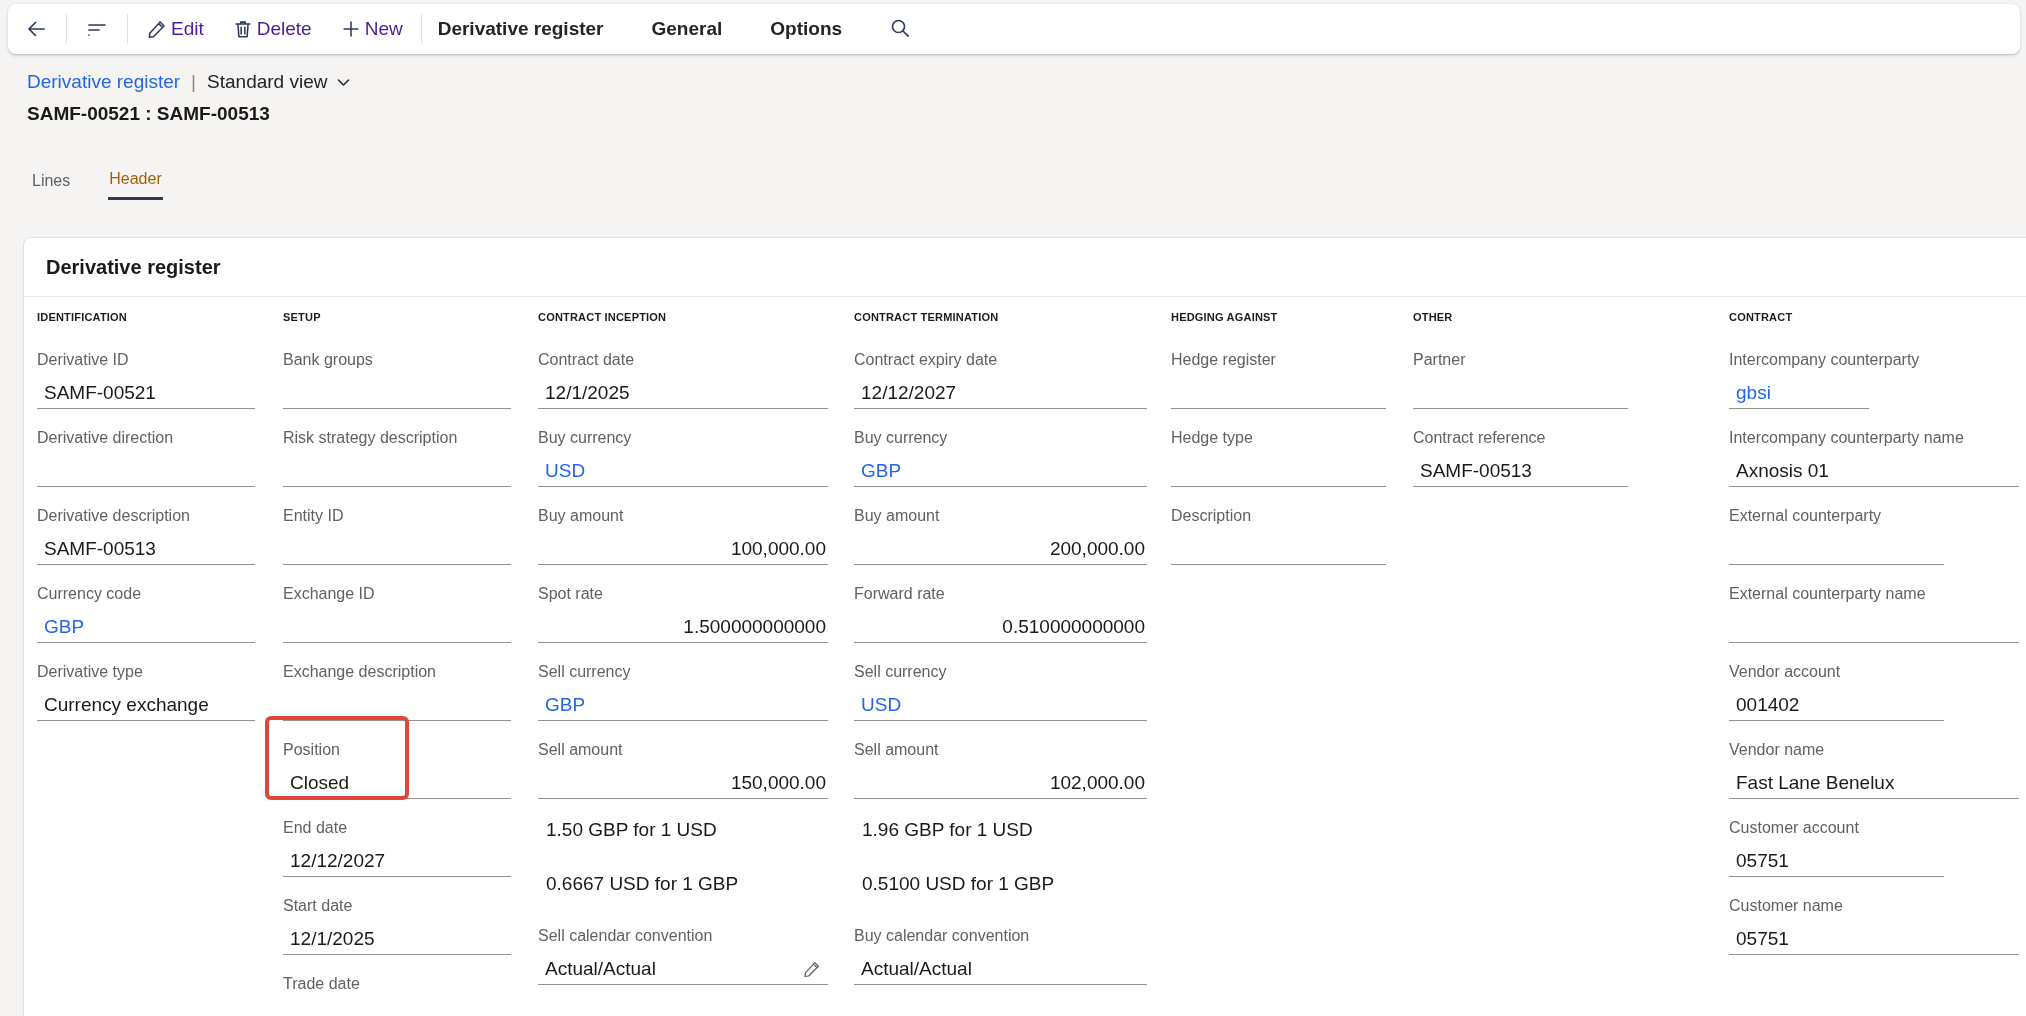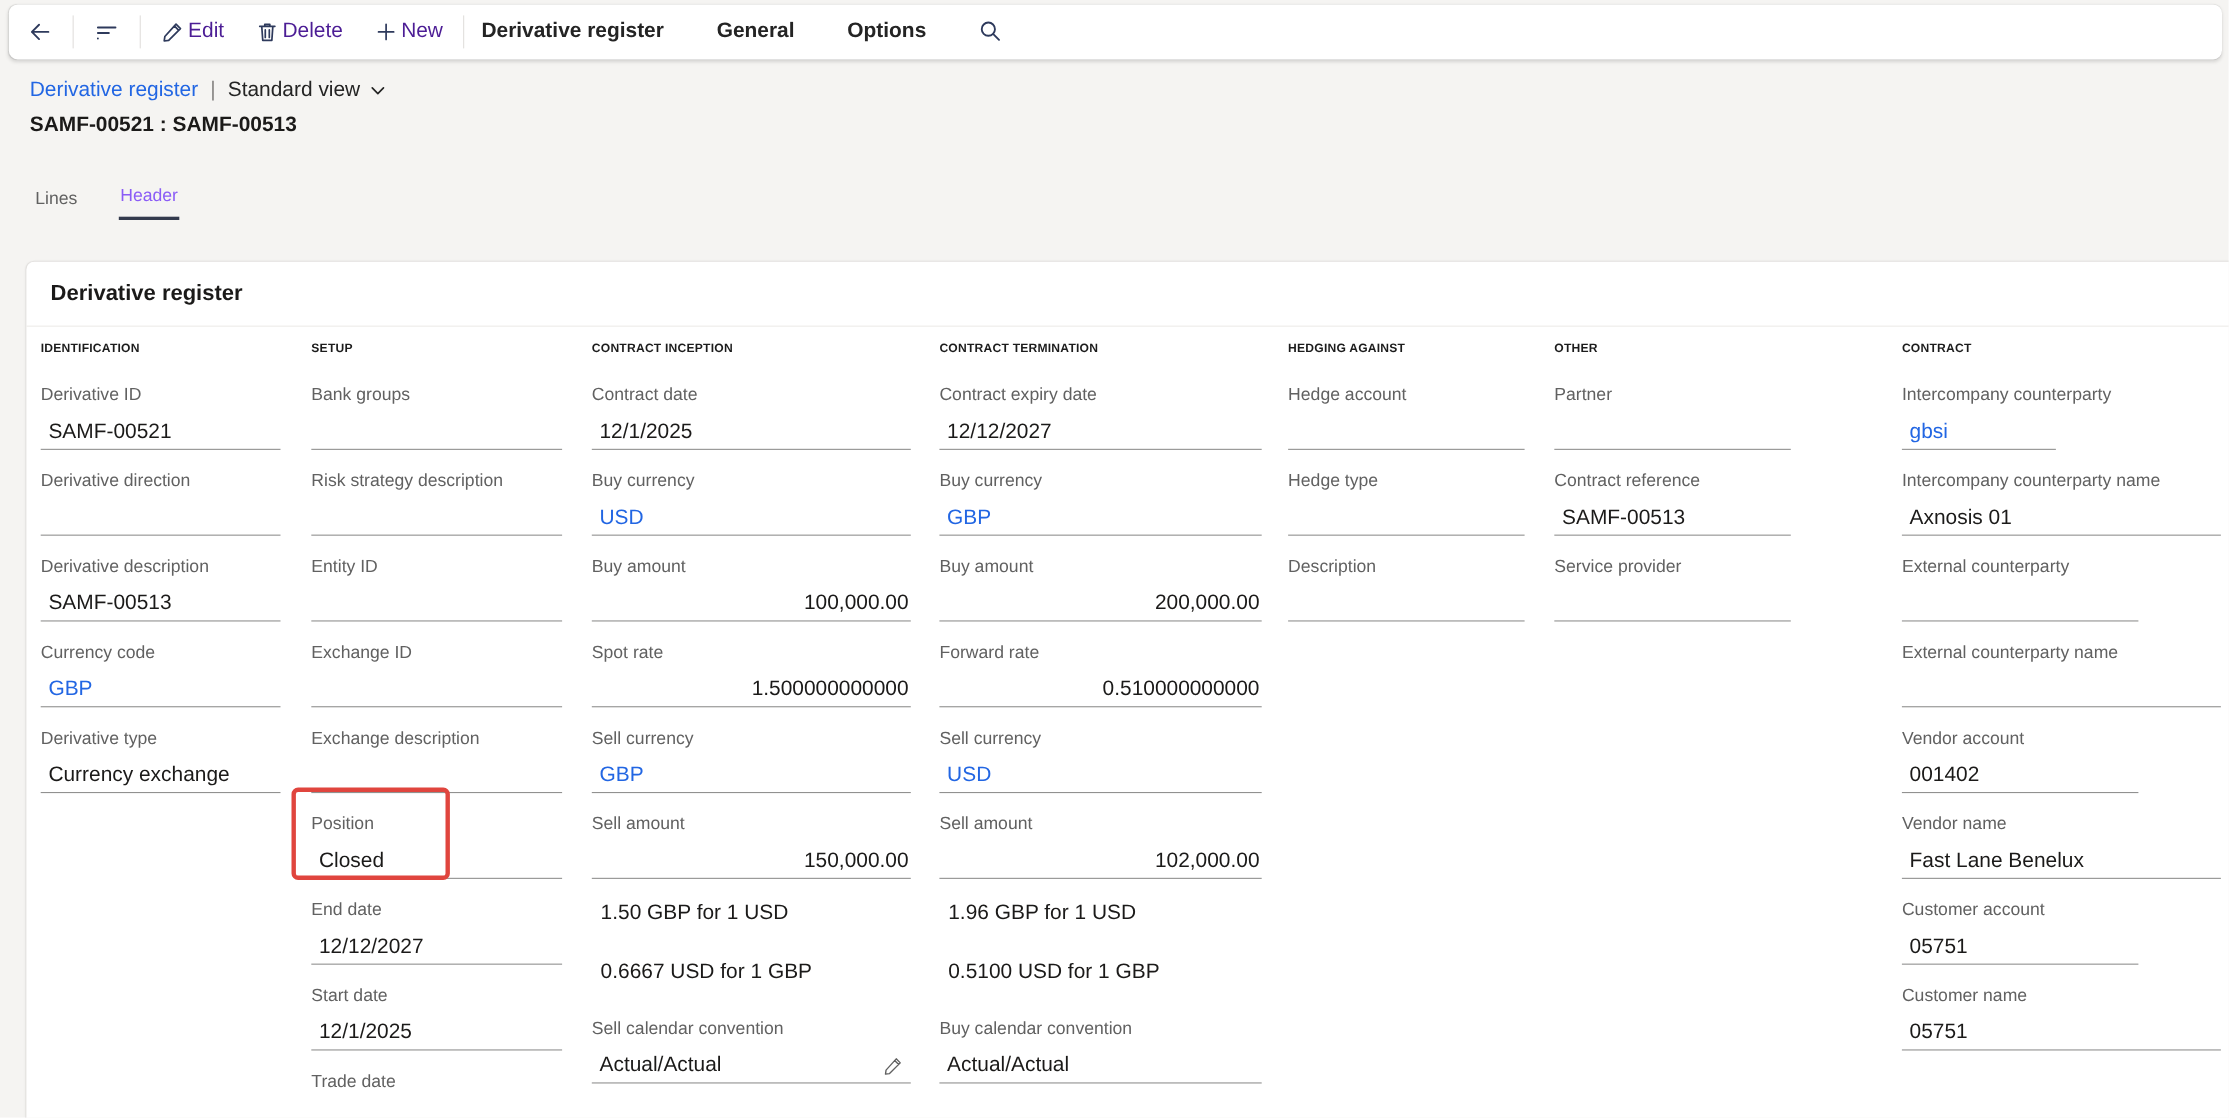--- a/index.html
+++ b/index.html
@@ -35,21 +35,21 @@
   
   .breadcrumb { position:absolute; left:27px; top:71px; display:flex; align-items:center; gap:11px; font-size:19px; }
   .breadcrumb a { color:#2266e3; text-decoration:none; cursor:pointer; }
   .crumb-sep { color:#8a8886; }
   .view-selector { display:flex; align-items:center; gap:8px; color:#242424; cursor:pointer; }
   .view-selector svg { stroke:#242424; fill:none; stroke-width:1.8; stroke-linecap:round; stroke-linejoin:round; }
   .page-title { position:absolute; left:27px; top:103px; font-size:19px; font-weight:700; color:#1b1a19; }
   
   .view-tabs { position:absolute; left:31px; top:166px; display:flex; gap:37px; font-size:19px; }
   .vtab { color:#616161; background:none; border:none; font-family:inherit; font-size:16px; cursor:pointer; padding:4px 1px 9px; }
-  .vtab.active { color:#8b5cf6; border-bottom:3px solid #333a4d; }
+  .vtab.active { color:#a16207; border-bottom:3px solid #333a4d; }
   
   .panel {
     position:absolute; left:23px; top:237px; width:2040px; height:850px;
     background:#ffffff; border:1px solid #e3e1df; border-radius:8px;
     box-shadow:0 1px 2px rgba(0,0,0,.05);
   }
   .panel-header {
     height:59px; padding:18px 0 0 22px; font-size:20px; font-weight:700; color:#1b1a19;
     border-bottom:1px solid #edebe9;
   }
@@ -346,21 +346,21 @@
         <div class="field">
           <div class="flabel">Buy calendar convention</div>
           <div class="fvalue">
             <span>Actual/Actual</span>
           </div>
         </div>
       </div>
       <div class="column c4">
         <div class="section-header">HEDGING AGAINST</div>
         <div class="field">
-          <div class="flabel">Hedge account</div>
+          <div class="flabel">Hedge register</div>
           <div class="fvalue">
             <span></span>
           </div>
         </div>
         <div class="field">
           <div class="flabel">Hedge type</div>
           <div class="fvalue">
             <span></span>
           </div>
         </div>
@@ -376,26 +376,20 @@
         <div class="field">
           <div class="flabel">Partner</div>
           <div class="fvalue">
             <span></span>
           </div>
         </div>
         <div class="field">
           <div class="flabel">Contract reference</div>
           <div class="fvalue">
             <span>SAMF-00513</span>
-          </div>
-        </div>
-        <div class="field">
-          <div class="flabel">Service provider</div>
-          <div class="fvalue">
-            <span></span>
           </div>
         </div>
       </div>
       <div class="column c6">
         <div class="section-header">CONTRACT</div>
         <div class="field u-short">
           <div class="flabel">Intercompany counterparty</div>
           <div class="fvalue link">
             <span>gbsi</span>
           </div>

